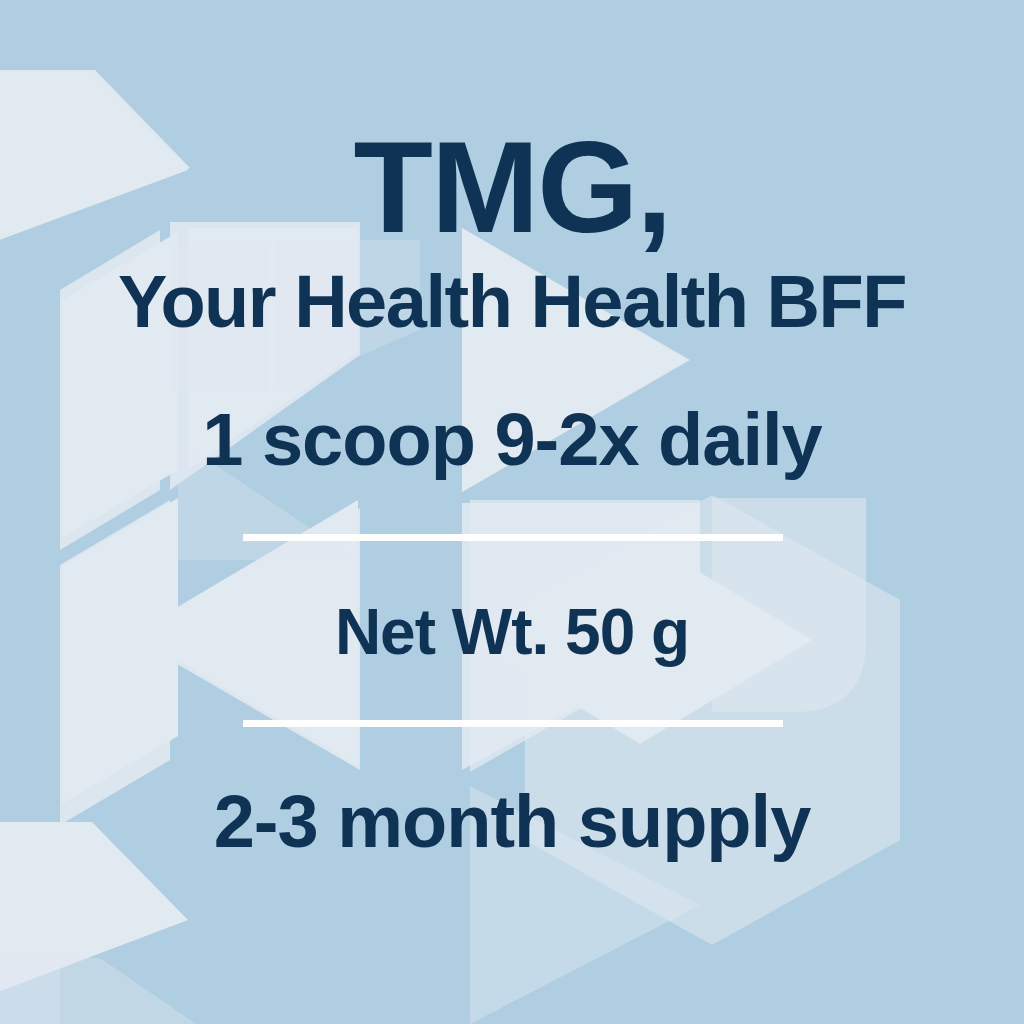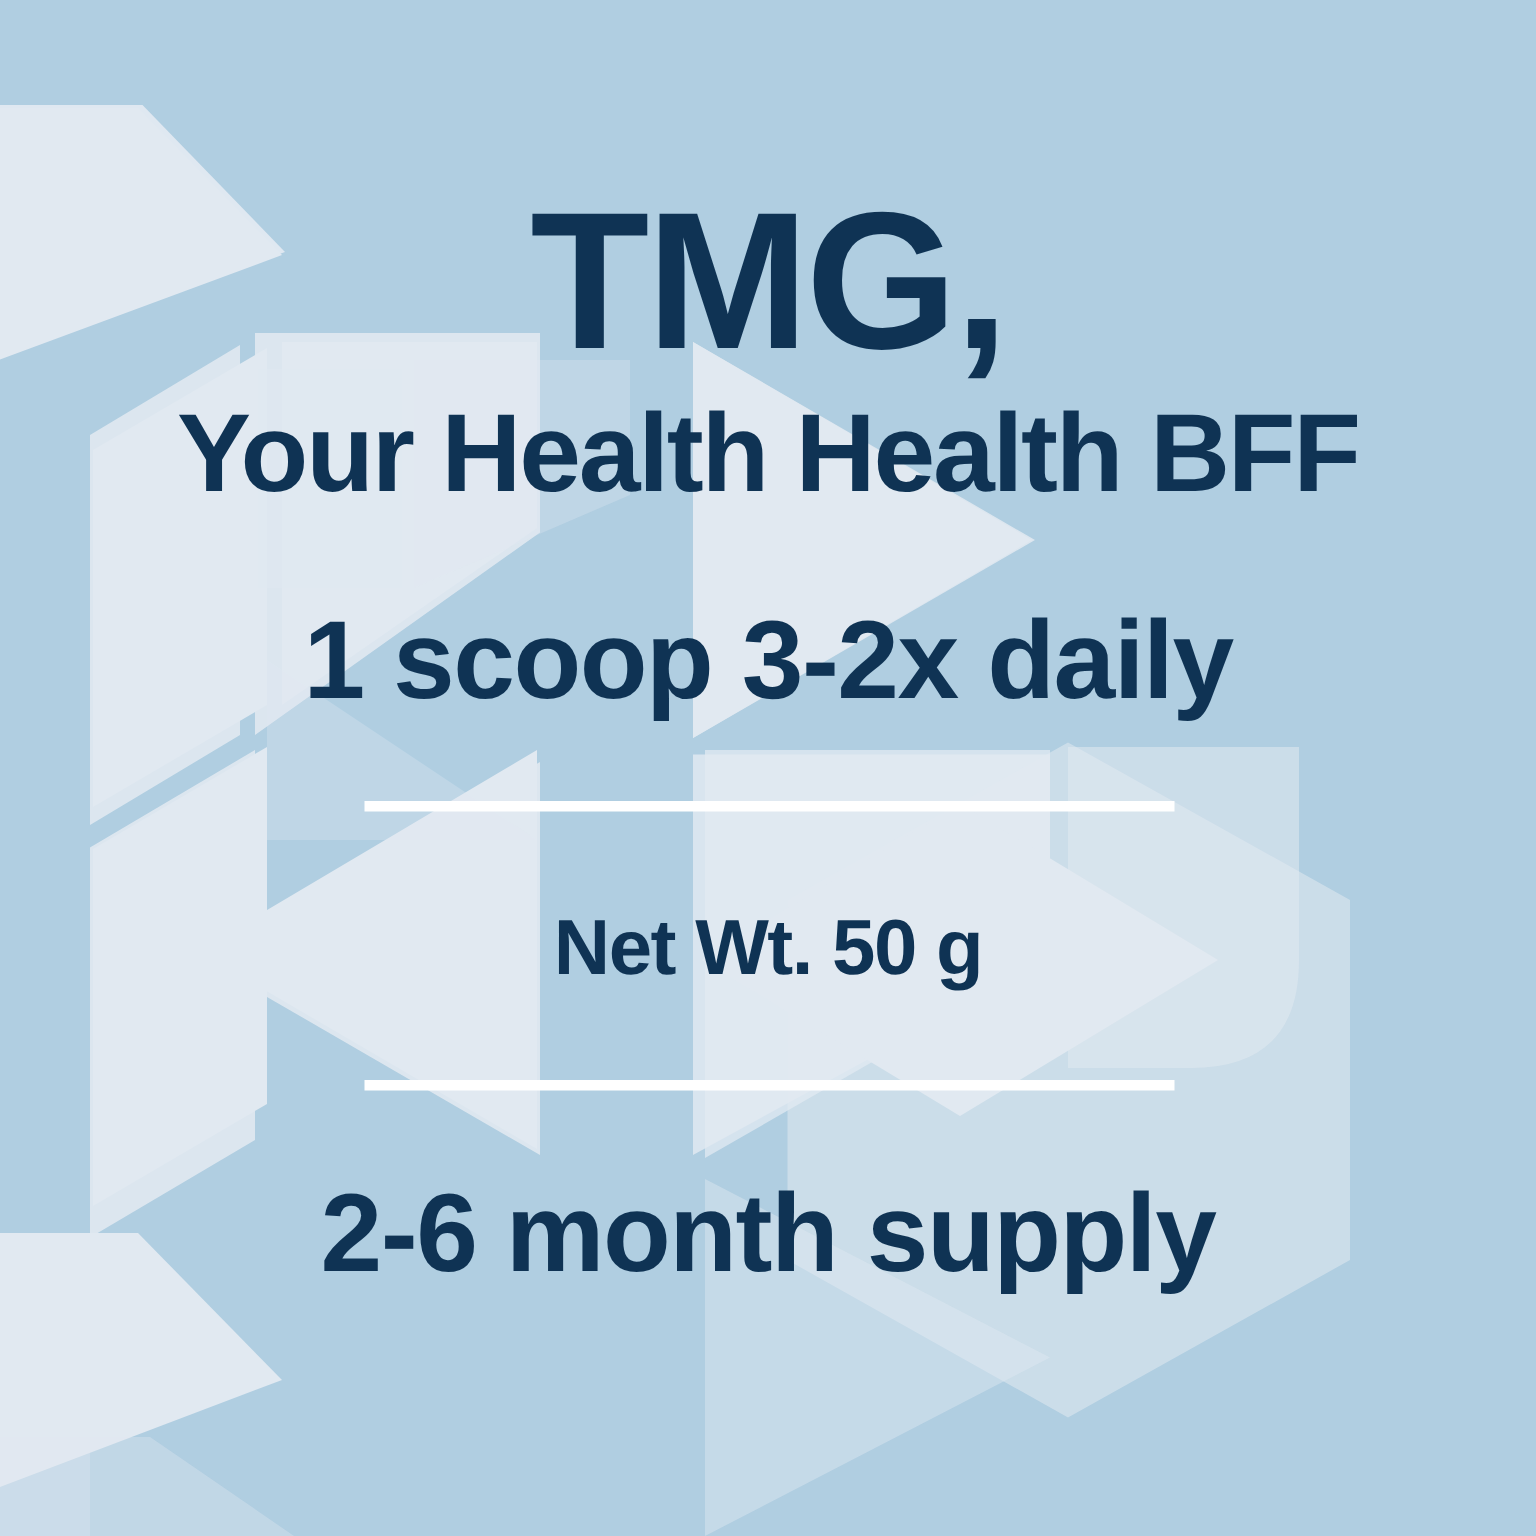--- a/index.html
+++ b/index.html
@@ -58,21 +58,21 @@
     letter-spacing: -1.5px;
   }
   #line-dose {
     top: 400px;
     font-size: 74px;
     line-height: 80px;
     letter-spacing: -1px;
   }
   #line-weight {
     top: 592px;
-    font-size: 52px;
+    font-size: 64px;
     line-height: 80px;
     letter-spacing: -1px;
   }
   #line-supply {
     top: 782px;
     font-size: 74px;
     line-height: 80px;
     letter-spacing: -1px;
   }
 
@@ -177,24 +177,24 @@
       <polygon points="-60,958 100,958 196,1024 -60,1024" fill="#e1e9f1" opacity="0.35"></polygon>
     </g>
   </svg>
 
   <div class="textcol">
 
     <div class="line" id="line-title">TMG,</div>
 
     <div class="line" id="line-subtitle">Your Health Health BFF</div>
 
-    <div class="line" id="line-dose">1 scoop 3-2x daily</div>
+    <div class="line" id="line-dose">1 scoop 9-2x daily</div>
 
     <div class="divider" id="divider-top"></div>
 
     <div class="line" id="line-weight">Net Wt. 50 g</div>
 
     <div class="divider" id="divider-bot"></div>
 
-    <div class="line" id="line-supply">2-6 month supply</div>
+    <div class="line" id="line-supply">2-3 month supply</div>
   </div>
 
 </div>
 
 </body></html>

